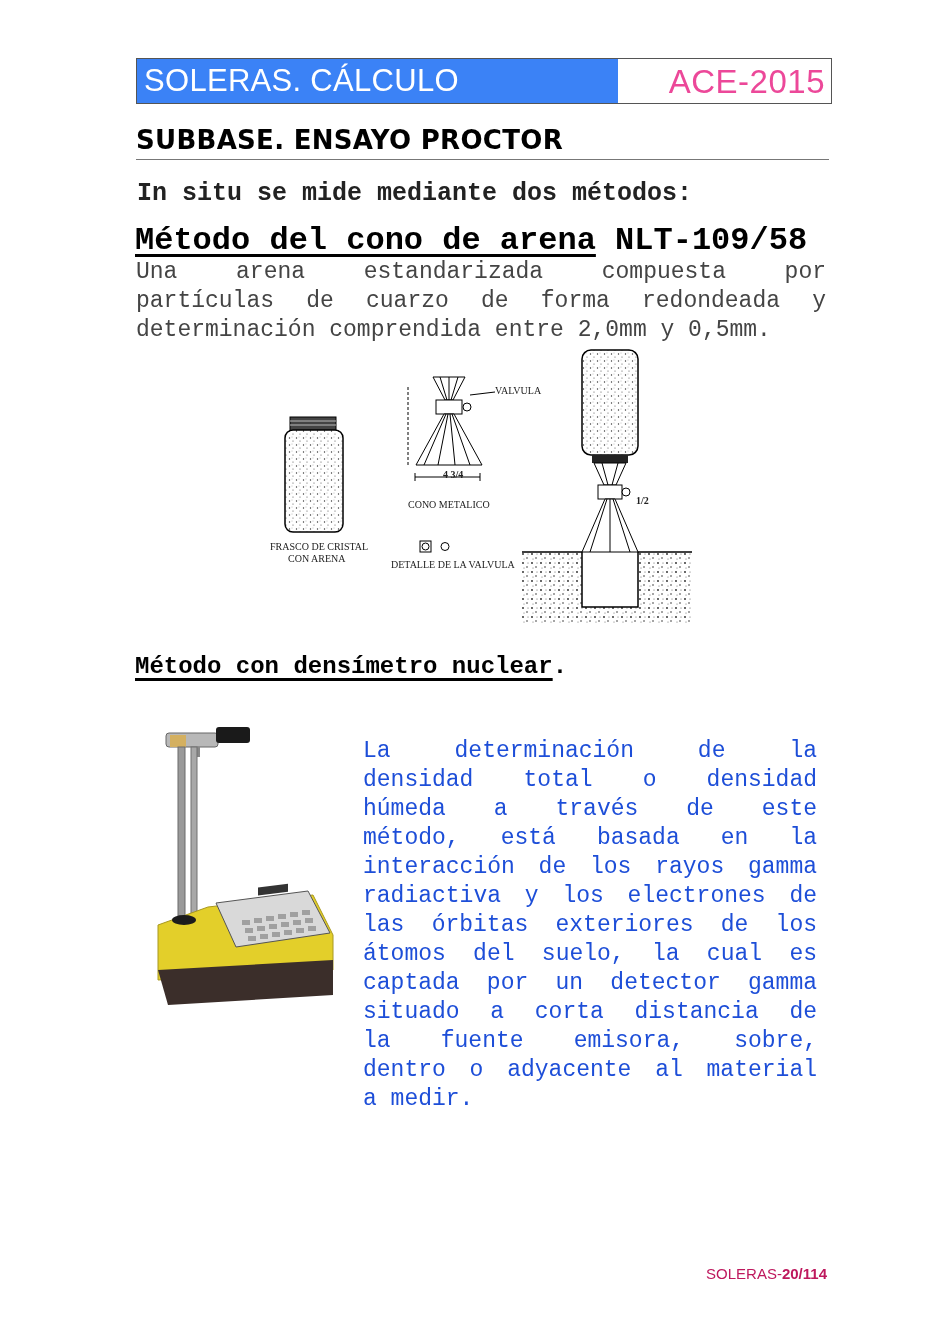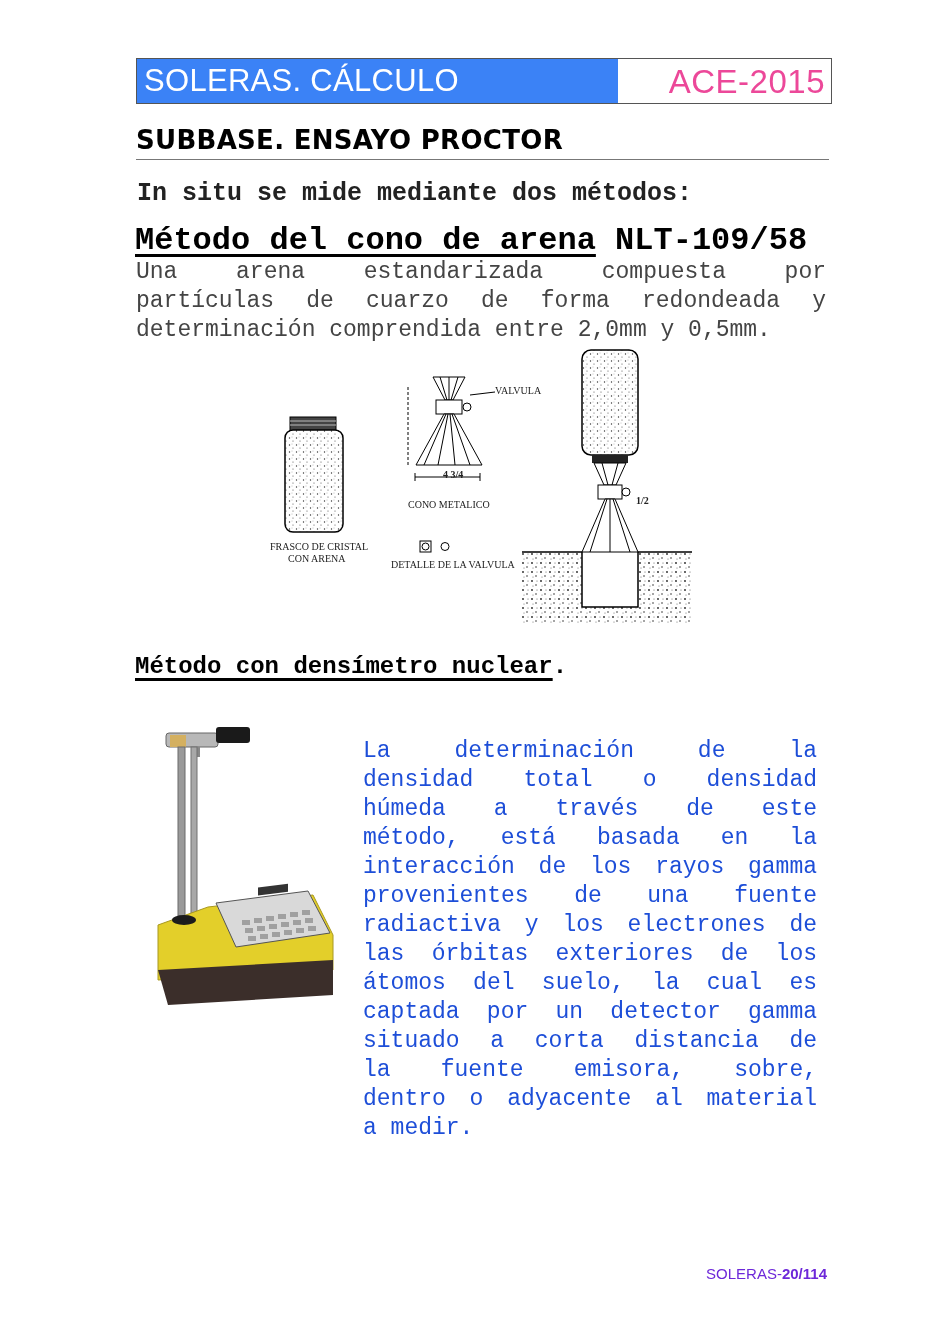--- a/index.html
+++ b/index.html
@@ -65,21 +65,21 @@
 
     .method2-text {
       position: absolute; left: 363px; top: 705px; width: 454px;
       font-size: 23px; line-height: 29px; color: #1d4ed8; margin-top: 32px;
     }
     .method2-text .line { display: block; text-align: justify; text-align-last: justify; white-space: nowrap; }
     .method2-text .line.last { text-align-last: left; }
 
     .footer {
       position: absolute; right: 123px; top: 1265px;
-      font-family: "Liberation Sans", sans-serif; font-size: 15px; color: #6d28d9;
+      font-family: "Liberation Sans", sans-serif; font-size: 15px; color: #be185d;
     }
     .footer b { font-weight: bold; }
   </style>
 </head>
 <body>
 
 <div class="header-box">
   <div class="header-left">SOLERAS.  CÁLCULO</div>
   <div class="header-right">ACE-2015</div>
 </div>
@@ -220,21 +220,20 @@
     </g>
   </svg>
 </div>
 
 <div class="method2-text mono">
   <span class="line">La determinación de la</span>
   <span class="line">densidad total o densidad</span>
   <span class="line">húmeda a través de este</span>
   <span class="line">método, está basada en la</span>
   <span class="line">interacción de los rayos gamma</span>
-  <span class="line">provenientes de una fuente</span>
   <span class="line">radiactiva y los electrones de</span>
   <span class="line">las órbitas exteriores de los</span>
   <span class="line">átomos del suelo, la cual es</span>
   <span class="line">captada por un detector gamma</span>
   <span class="line">situado a corta distancia de</span>
   <span class="line">la fuente emisora, sobre,</span>
   <span class="line">dentro o adyacente al material</span>
   <span class="line last">a medir.</span>
 </div>
 

